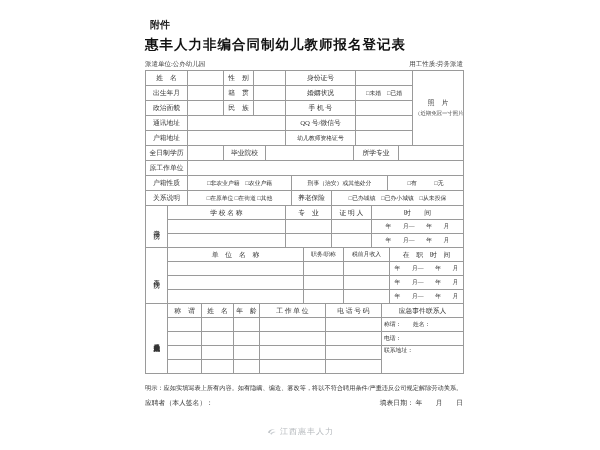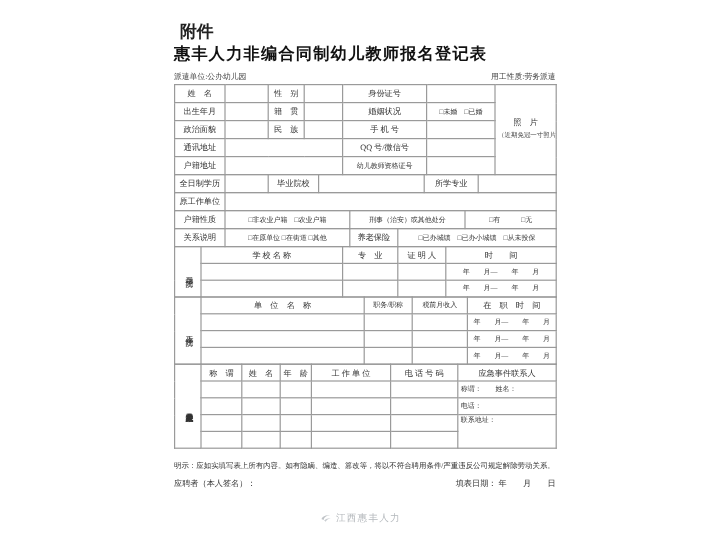--- a/index.html
+++ b/index.html
@@ -1,18 +1,18 @@
 <!DOCTYPE html>
 <html><head>
 <meta charset="utf-8">
 <style>
   html,body{margin:0;padding:0;}
   body{width:600px;height:450px;background:#ffffff;position:relative;
        font-family:"Liberation Serif","DejaVu Serif",serif;color:#333;}
-  .attachment{position:absolute;left:150px;top:18px;font-size:14px;font-weight:bold;color:#222;}
+  .attachment{position:absolute;left:150px;top:18px;font-size:10px;font-weight:bold;color:#222;}
   .title{position:absolute;left:145px;top:36px;width:318px;text-align:left;
          font-size:13.5px;font-weight:bold;color:#111;letter-spacing:1px;}
   .subline{position:absolute;left:145px;top:60px;width:318px;font-size:6.5px;color:#444;
            display:flex;justify-content:space-between;}
   .sheet{position:absolute;left:145px;top:71px;width:318px;}
   table{border-collapse:collapse;table-layout:fixed;width:318px;margin-top:-1px;}
   td{border:1px solid #9a9a9a;font-size:6.8px;color:#333;padding:0 2px;
      overflow:hidden;white-space:nowrap;text-align:center;vertical-align:middle;}
   .rA td{height:14px;}
   .rB td{height:13px;}

